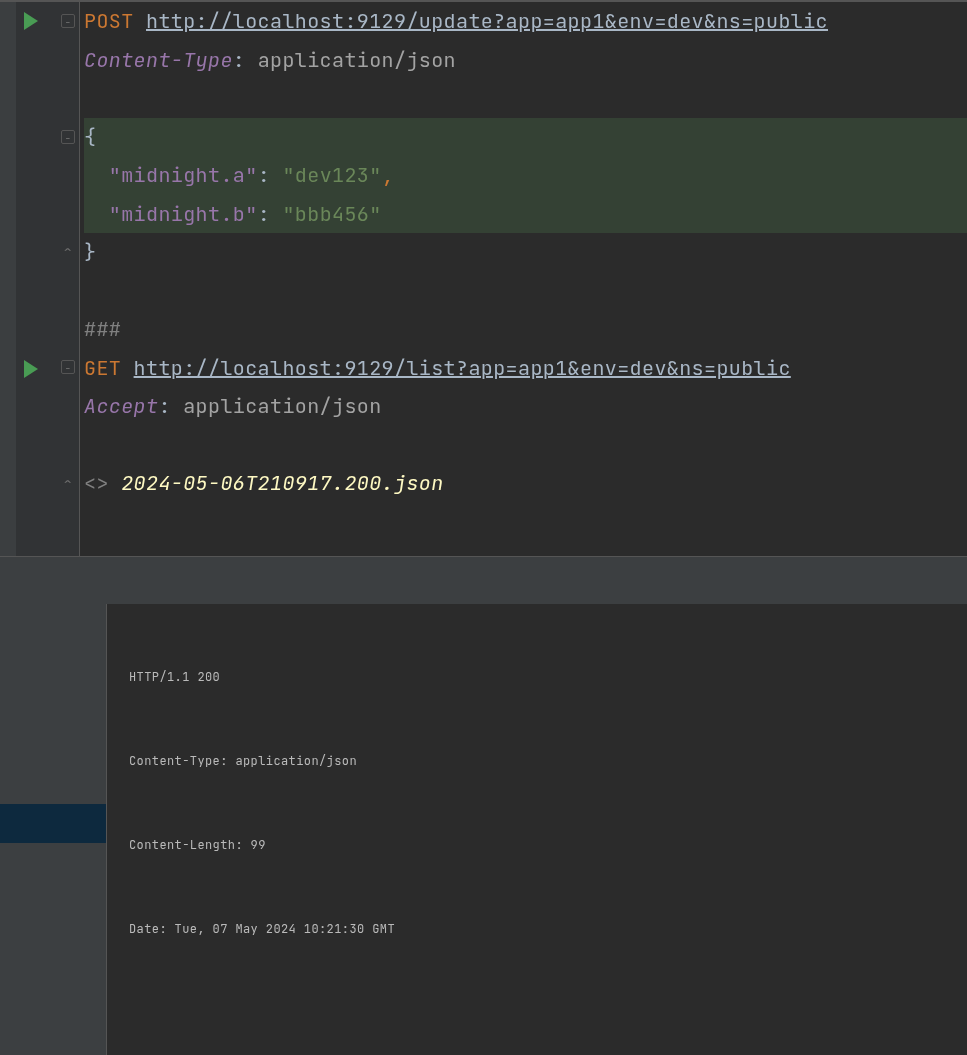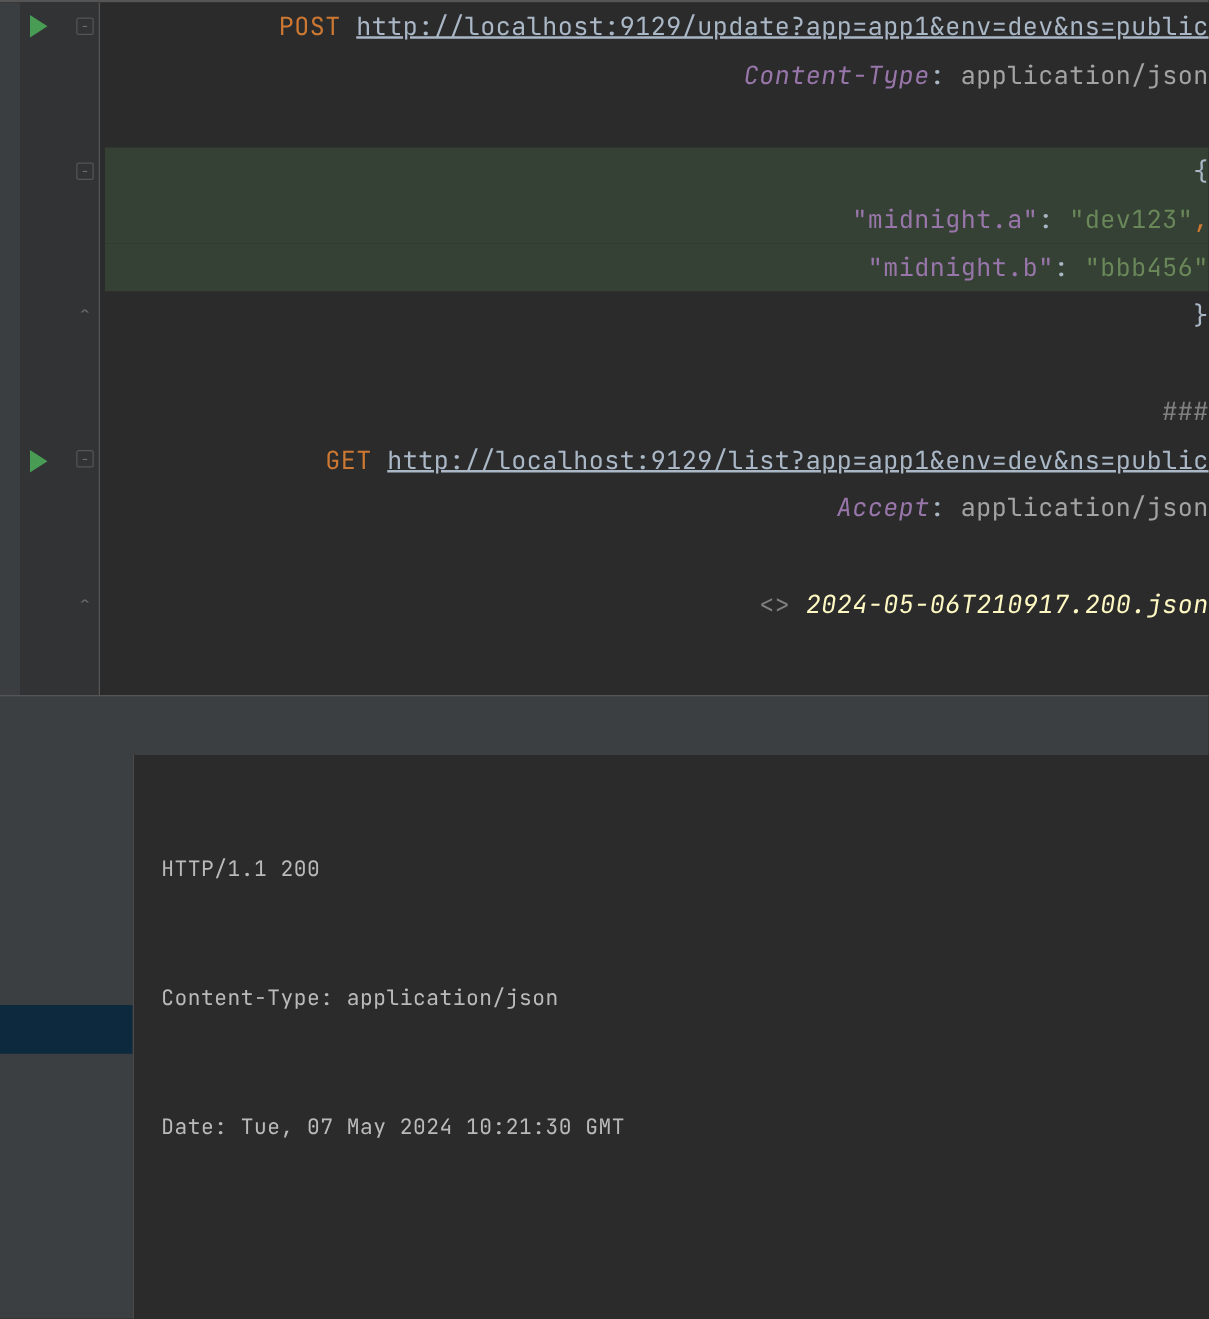--- a/index.html
+++ b/index.html
@@ -67,32 +67,31 @@
     flex: 1;
     padding: 0 0 0 4px;
     white-space: pre;
     position: relative;
   }
   .code-line {
     height: 38.5px;
     line-height: 38.5px;
     padding-left: 0px;
     position: relative;
-    text-align: right;
   }
   .hl-json {
     position: absolute;
     left: 0; right: 0;
     background: #344134;
     z-index: 0;
   }
   .code-line .content { position: relative; z-index: 1; }
   .kw-method { color: #cc7832; }
   .url { color: #a9b7c6; text-decoration: underline; }
-  .header-name { color: #9876aa; font-style: italic; margin-left: 40px; }
+  .header-name { color: #9876aa; font-style: italic; }
   .colon { color: #a9b7c6; }
   .header-val { color: #a3a3a3; }
   .json-prop { color: #9876aa; }
   .json-str { color: #6a8759; }
   .brace { color: #a9b7c6; }
   .comma { color: #cc7832; }
   .sep { color: #808080; }
   .resp-marker { color: #808080; }
   .resp-file { color: #fef9c3; font-style: italic; }
 
@@ -118,21 +117,21 @@
     left: 0; right: 0;
     height: 38.5px;
     background: #0d293e;
   }
   .resp-code {
     flex: 1;
     border-left: 1px solid #555;
     padding: 8px 0 0 22px;
     white-space: pre;
     color: #bababa;
-    font-size: 17px;
+    font-size: 12px;
   }
   .resp-line {
     height: 38.5px;
     line-height: 38.5px;
     position: relative;
   }
 </style>
 </head>
 <body>
 
@@ -154,20 +153,21 @@
 
 <div class="mid-gap"></div>
 
 <div class="response-area">
   <div class="resp-gutter">
     <div class="selrow" style="top:200px;"></div>
   </div>
   <div class="resp-code">
     <div class="resp-line">HTTP/1.1 200</div>
     <div class="resp-line">Content-Type: application/json</div>
+    <div class="resp-line">Content-Length: 99</div>
     <div class="resp-line">Date: Tue, 07 May 2024 10:21:30 GMT</div>
     
     
     
     
     
     
     
   </div>
 </div>

